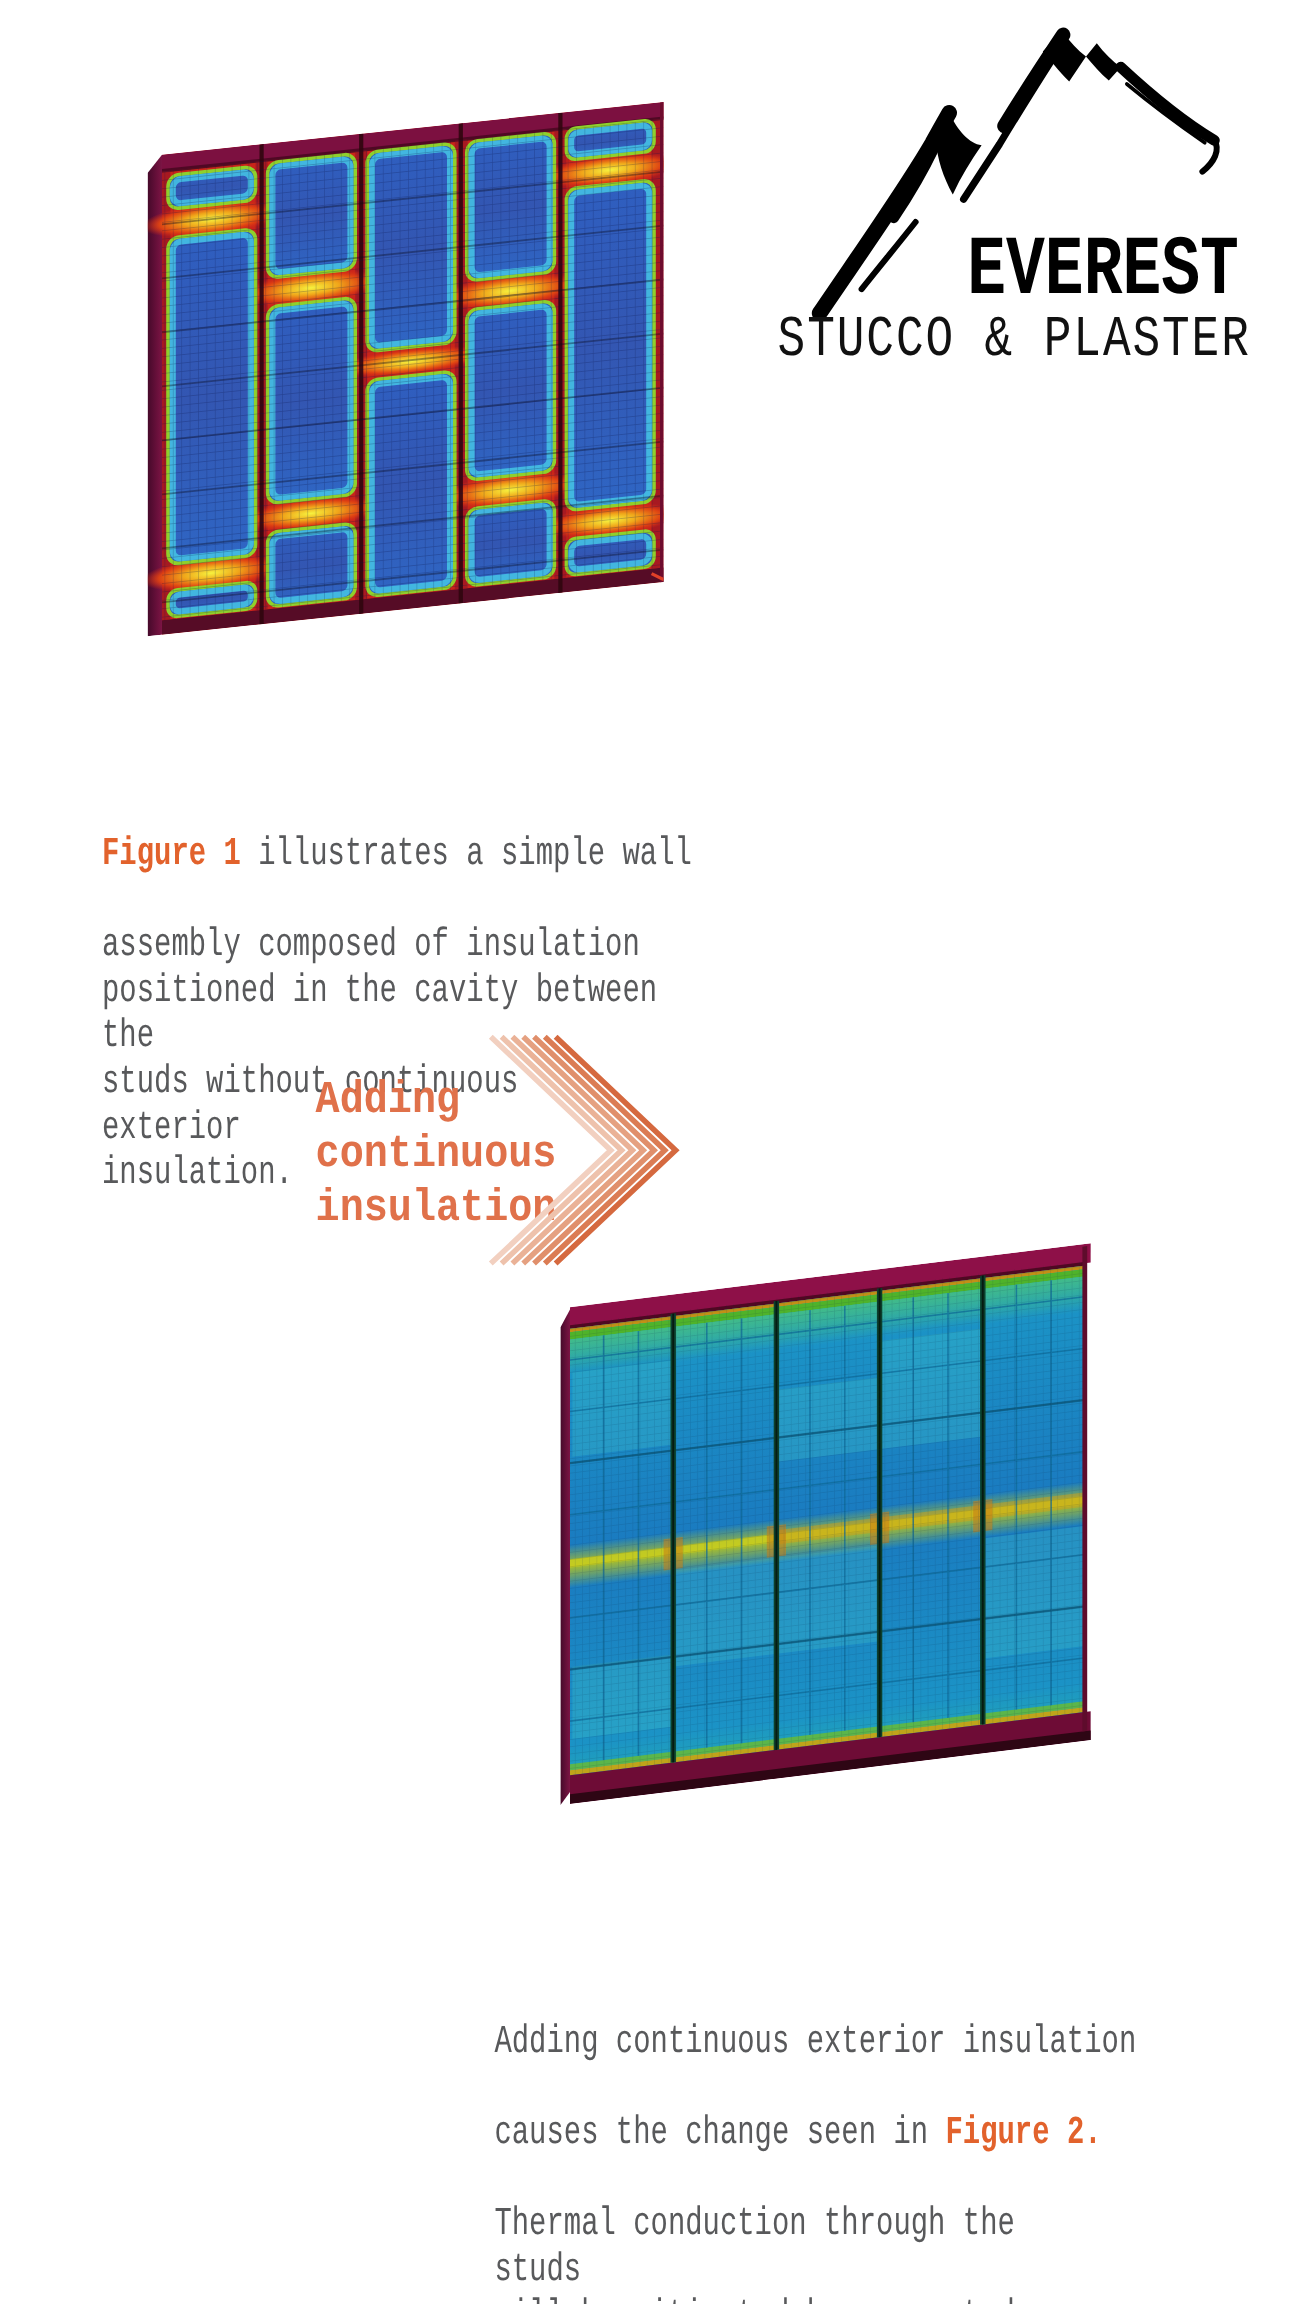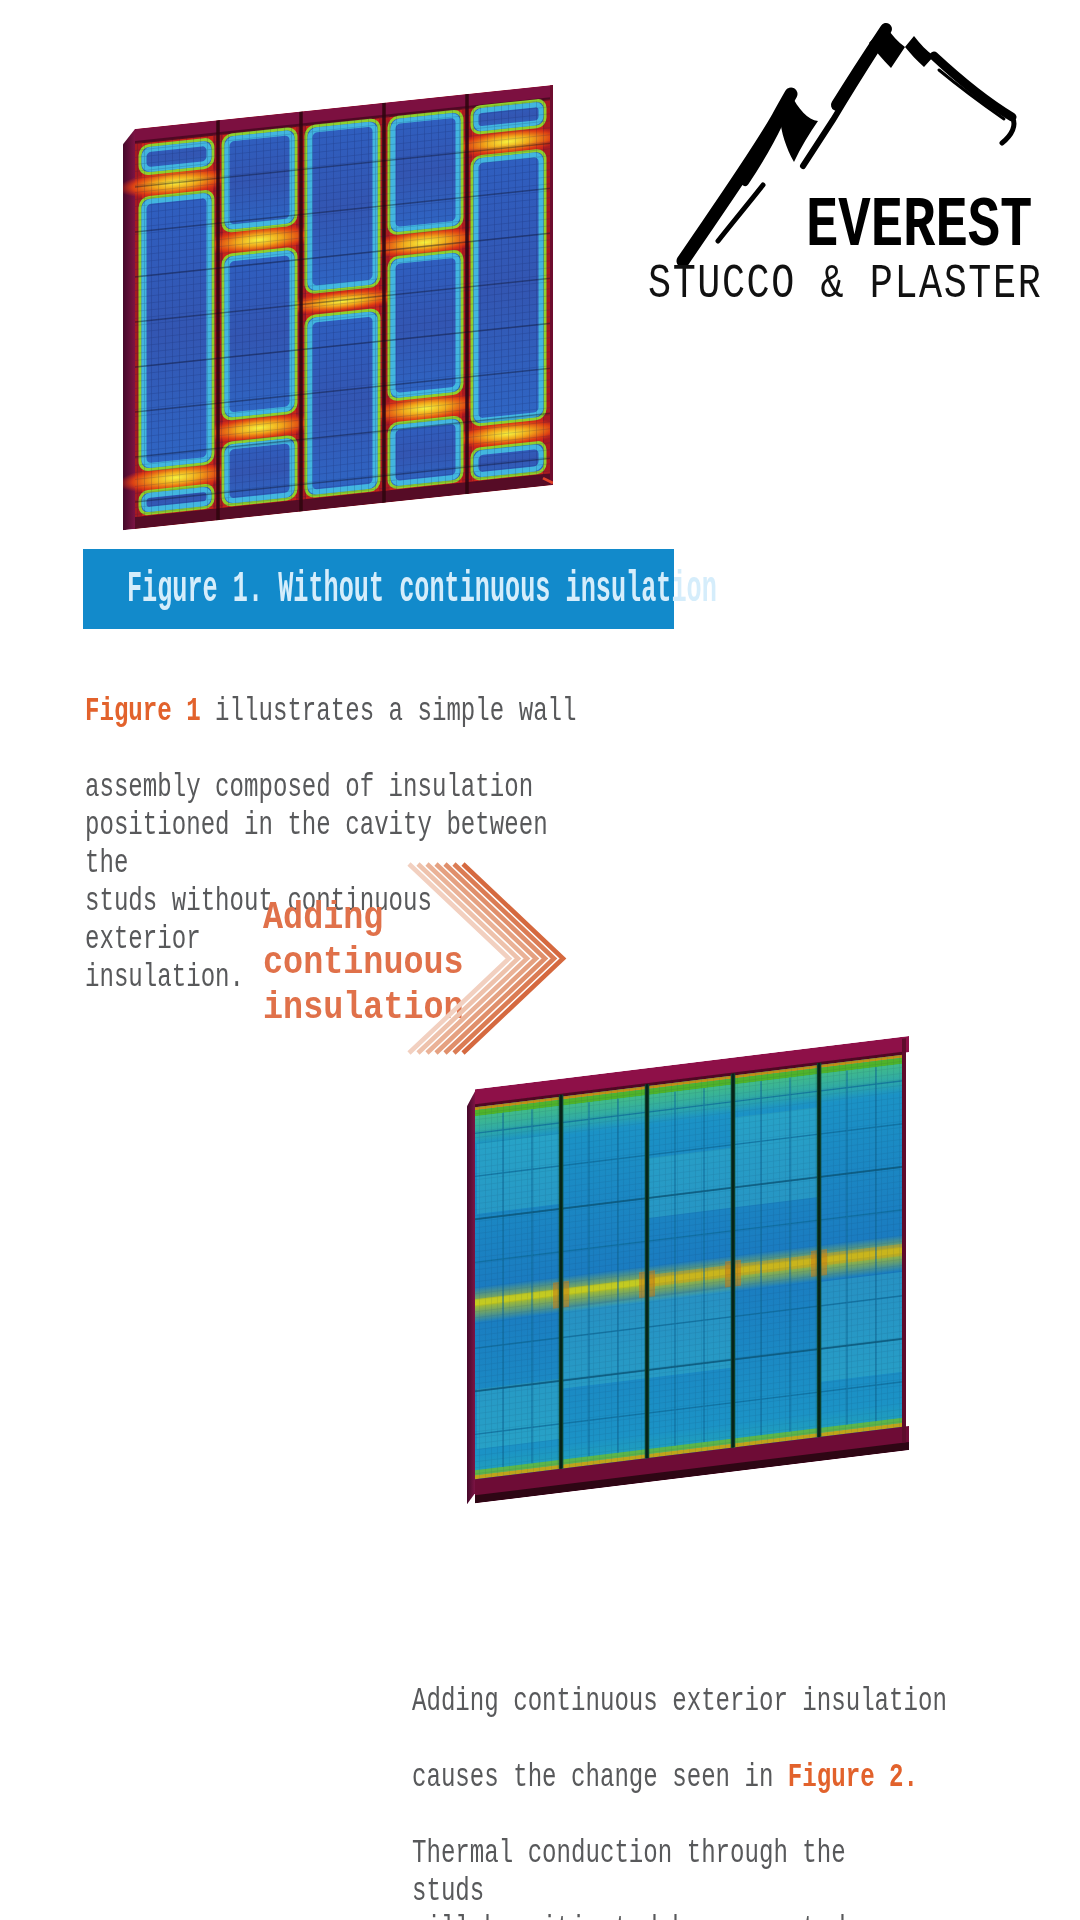--- a/index.html
+++ b/index.html
@@ -171,23 +171,20 @@
       <g fill="#000">
         <path d="M136,79 C143,94 153,105 163,106 C154,119 146,132 139,147 C131,133 126,117 125,103 C128,94 132,86 136,79 Z"></path>
         <path d="M231,12 C237,20 243,27 250,32 L236,53 C227,44 220,35 214,28 C219,22 225,17 231,12 Z"></path>
         <path d="M250,32 L259,21 C265,29 272,36 279,41 L269,52 C262,46 256,39 250,32 Z"></path>
       </g>
     </svg>
   </div>
   <div class="abs logo-title">EVEREST</div>
   <div class="abs logo-sub">STUCCO &amp; PLASTER</div>
 
-  <div class="abs banner banner1">
-    <span class="cap">Figure 1. Without continuous insulation</span>
-  </div>
 
   <div class="abs para para1">
     <div class="pline"><span class="hl">Figure 1</span><span> illustrates a simple wall</span></div>
     <div>assembly composed of insulation
 positioned in the cavity between the
 studs without continuous exterior
 insulation.</div>
   </div>
 
   <div class="abs arrow-text">Adding

